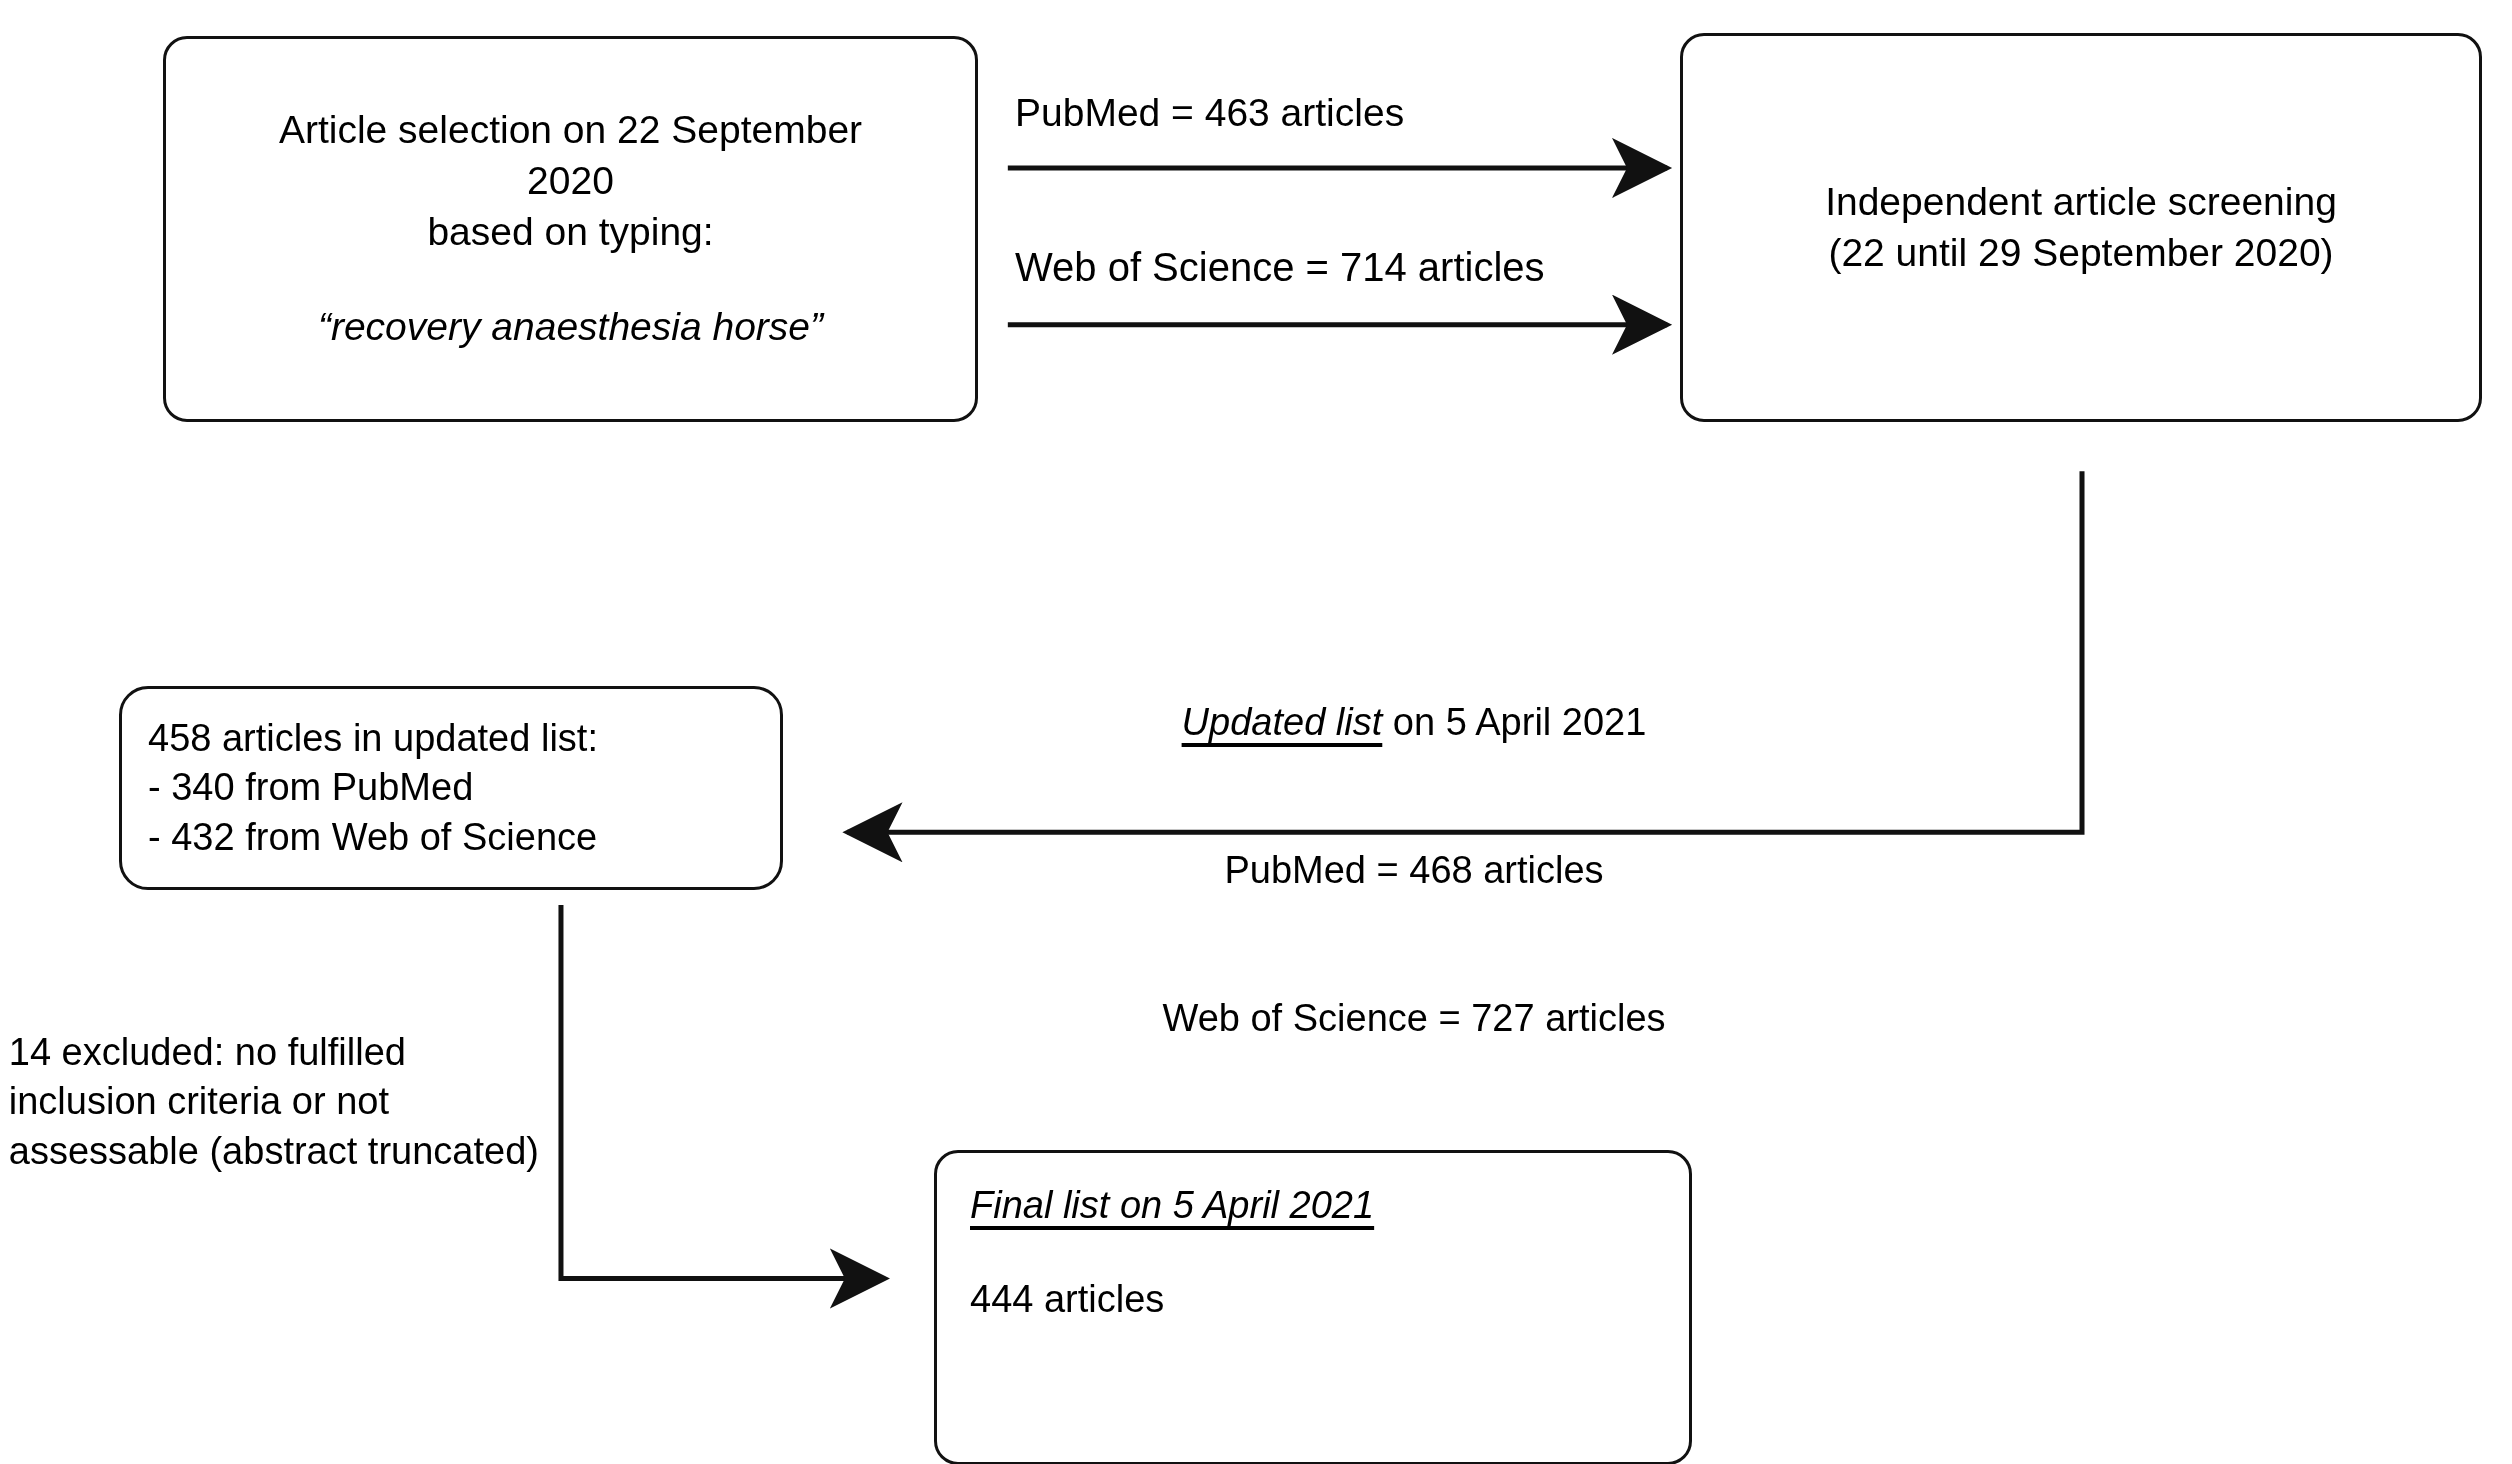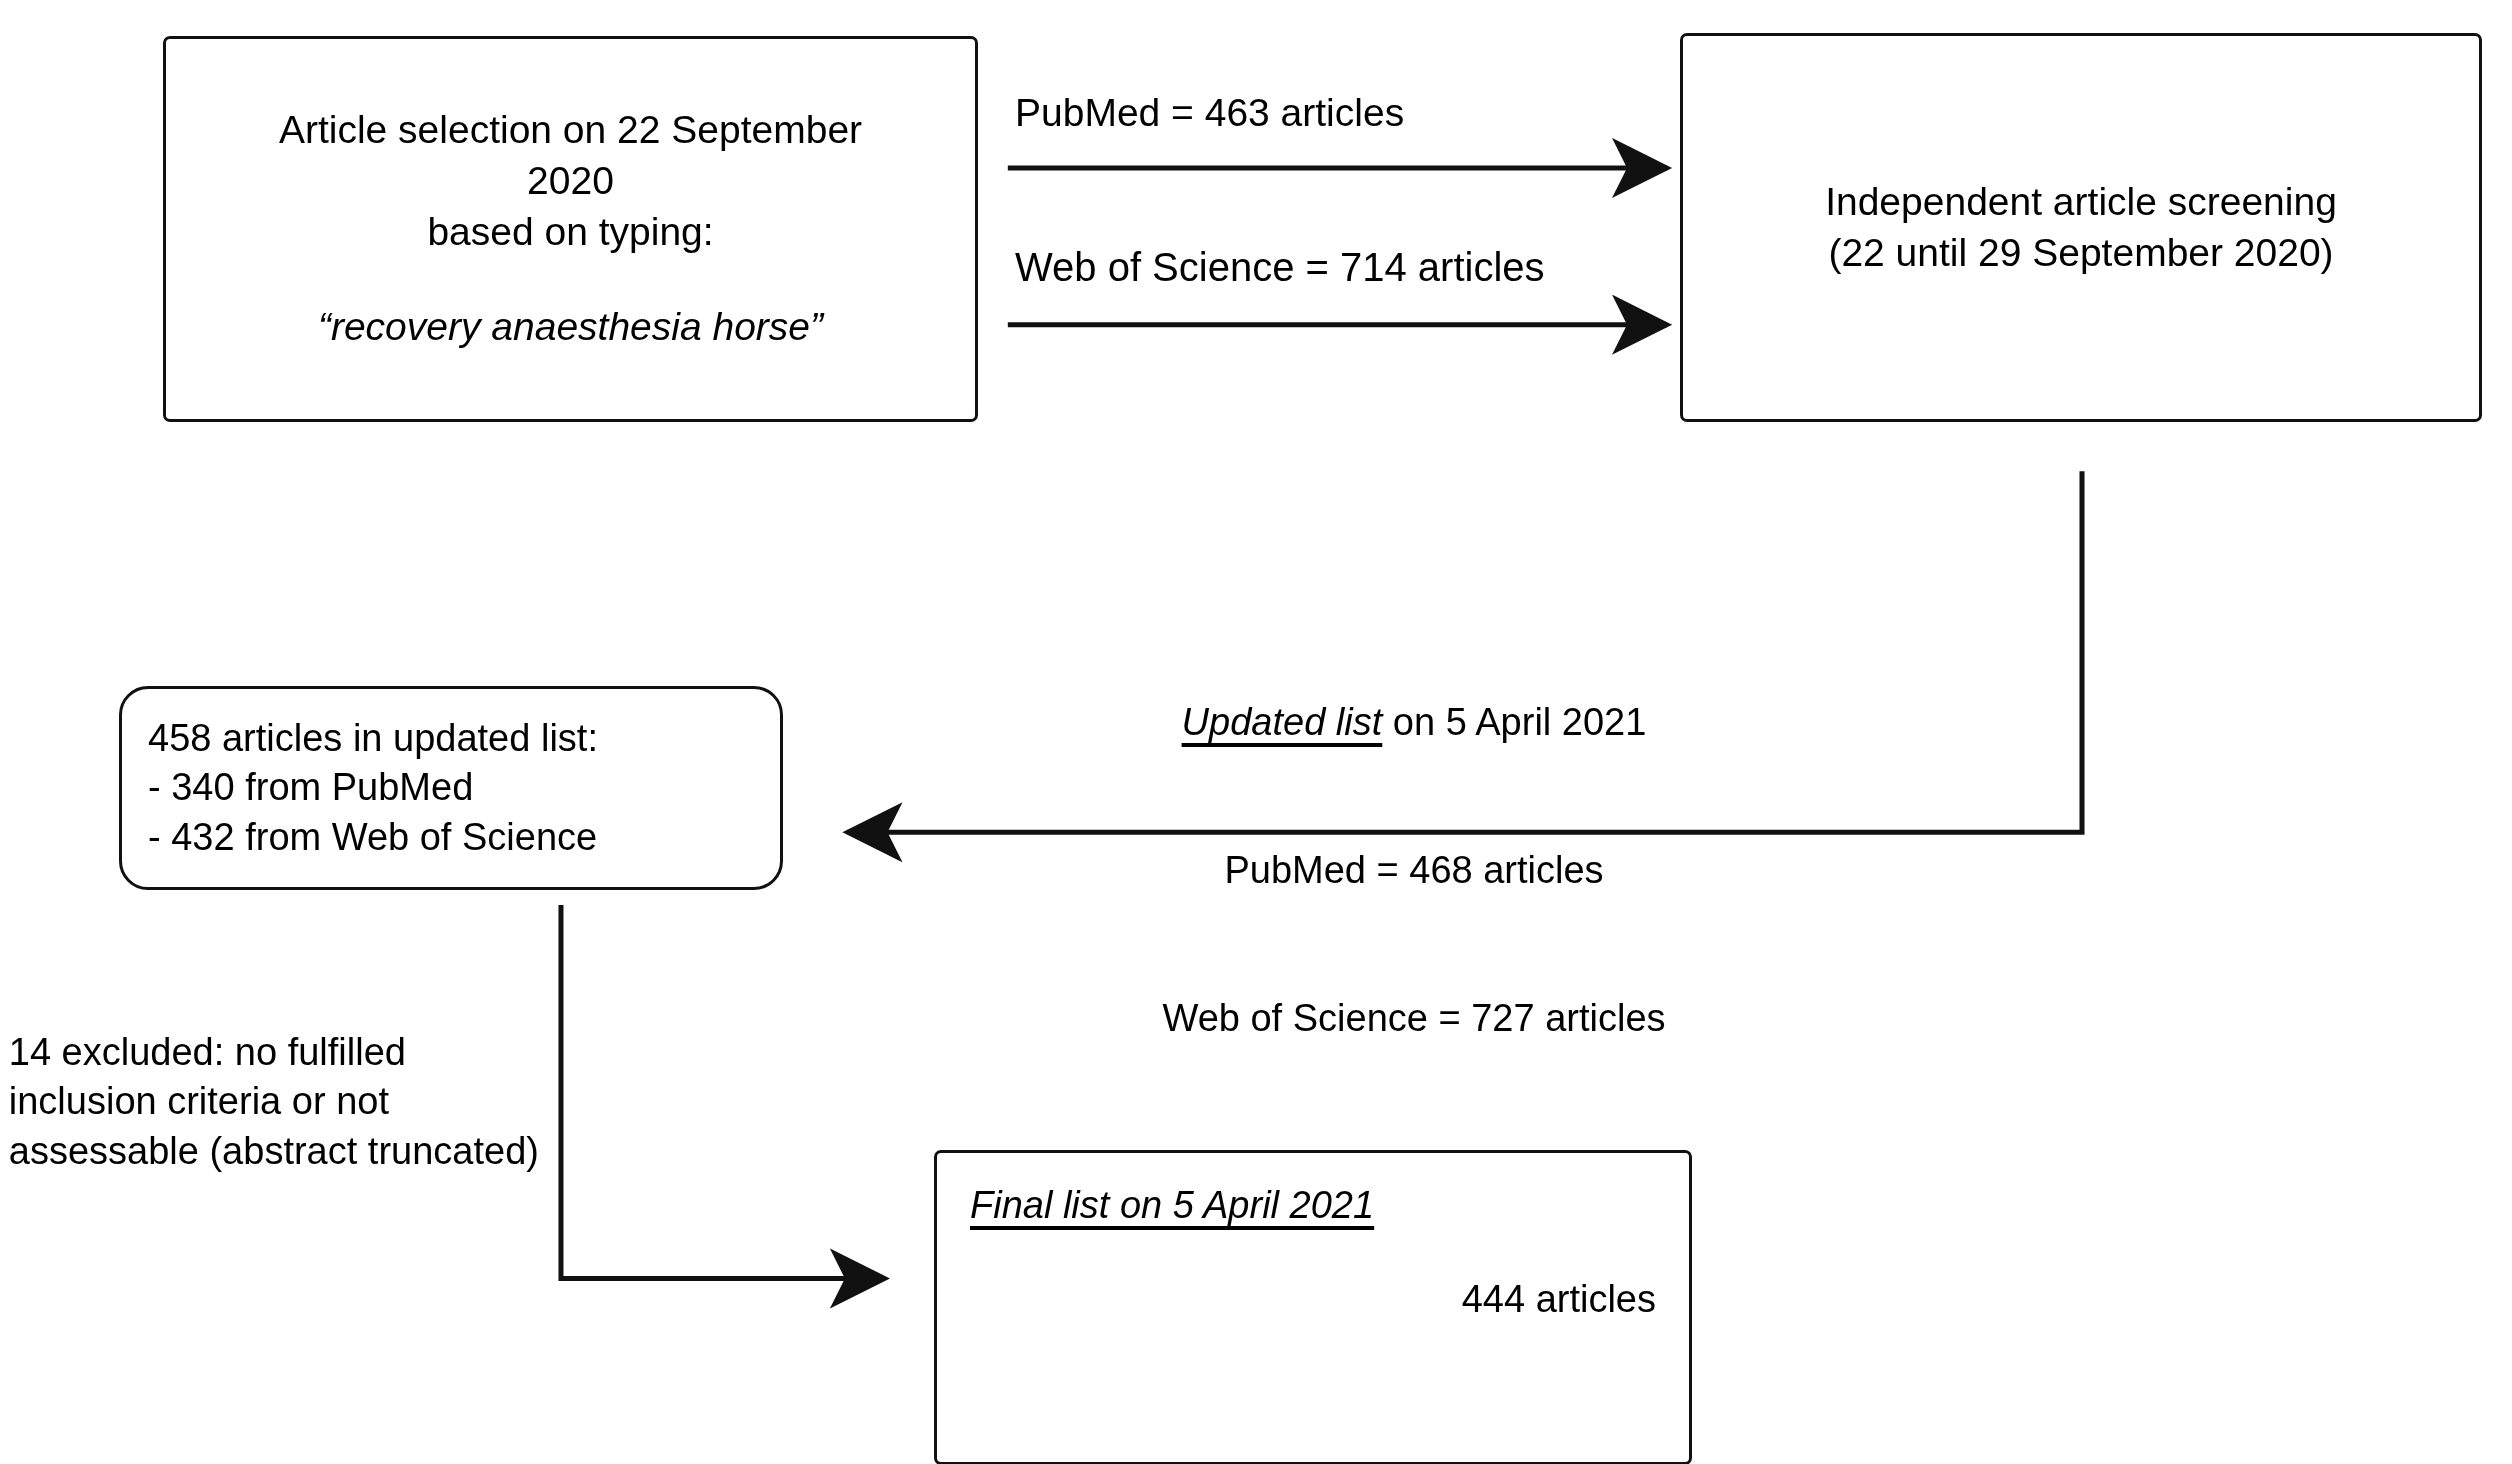--- a/index.html
+++ b/index.html
@@ -22,21 +22,21 @@
     left: 0;
     top: 0;
     width: 2512px;
     height: 1464px;
     pointer-events: none;
   }
   .node {
     position: absolute;
     box-sizing: border-box;
     border: 3.1px solid #111111;
-    border-radius: 7px;
+    border-radius: 24px;
     background: #ffffff;
     display: flex;
     flex-direction: column;
     align-items: center;
     justify-content: center;
     text-align: center;
     line-height: 1.30;
   }
   .node .line,
   .edge-label .line,
@@ -75,21 +75,21 @@
     padding: 4px 26px;
   }
   #node-final-list {
     left: 934px; top: 1150px;
     width: 758px; height: 315px;
     justify-content: flex-start;
     padding: 27.6px 33px 0 33px;
     align-items: flex-start;
     text-align: left;
   }
-  #node-final-list .centred { width: 100%; text-align: right; }
+  #node-final-list .centred { width: 100%; text-align: left; }
 
   
   .edge-label, .free-text {
     position: absolute;
     line-height: 1.30;
     white-space: pre;
   }
   #label-pubmed-top {
     left: 1015px; top: 88px;
     font-size: 39px;

